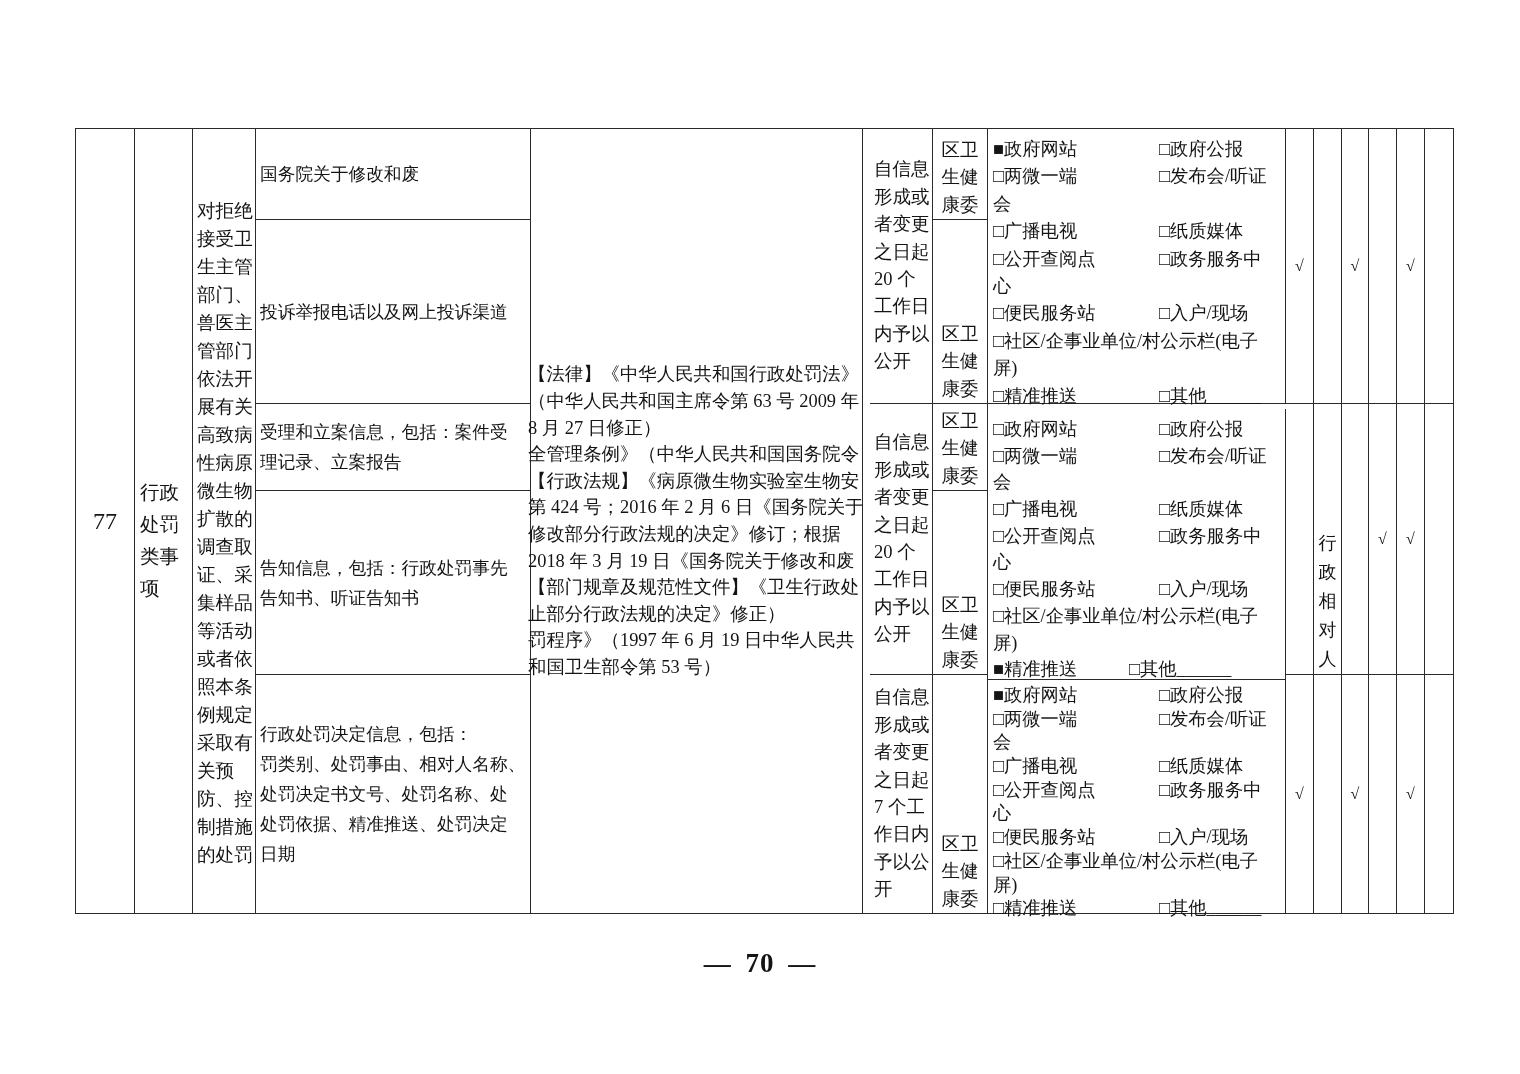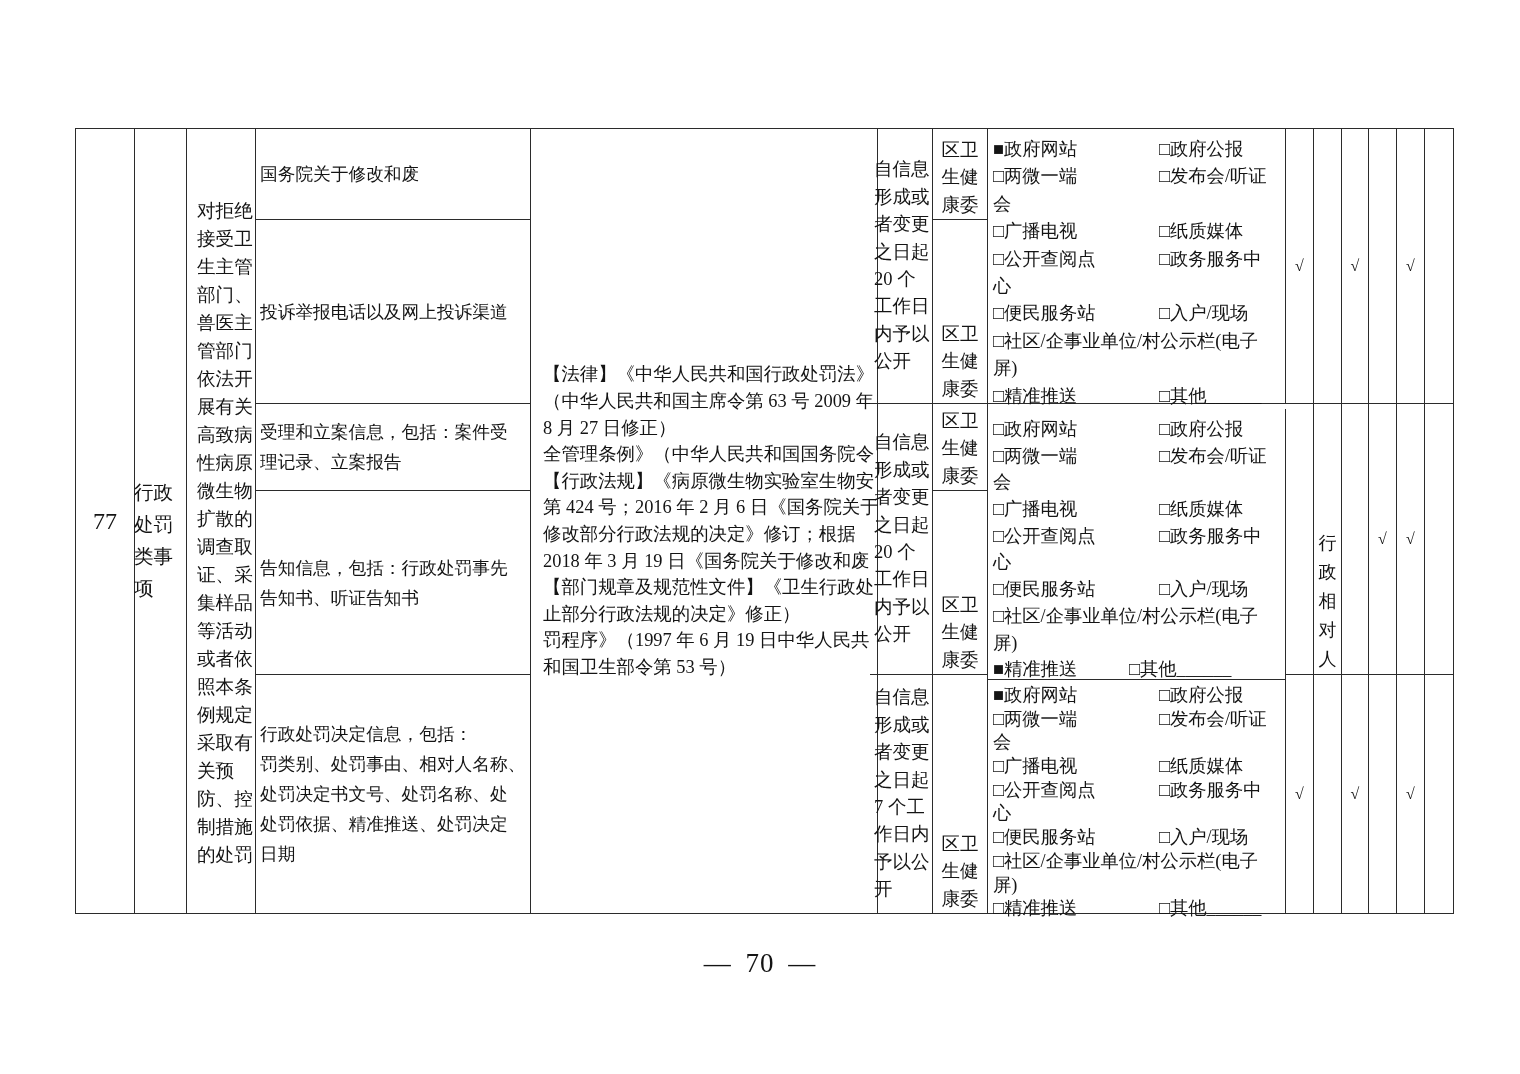--- a/index.html
+++ b/index.html
@@ -33,33 +33,33 @@
   .ch .line{position:relative;white-space:nowrap;}
   .ch-b1 .line{height:27.4px;}
   .ch-b2 .line{height:26.7px;}
   .ch-b3 .line{height:23.7px;}
   .ch .ch-right{position:absolute;left:166px;top:0;}
   .ch-b2 .line:last-child .ch-right{left:136px;}
   .check{font-size:16px;}
   .vlabel{font-size:18px;line-height:29px;}
   .footer{
     position:absolute;left:0;top:948px;width:1520px;text-align:center;
-    font-size:27px;letter-spacing:1px;word-spacing:6px;
+    font-size:27px;letter-spacing:1px;word-spacing:6px;font-weight:bold;
   }
 </style>
 </head>
 <body>
 
 <div>
 
   <div class="doc-table">
 
     <div class="cell flexc num no-bb" style="left:0;top:0;width:59px;height:784px">77</div>
 
-    <div class="cell vstack cat no-bb" style="left:53px;top:0;width:58px;height:784px">
+    <div class="cell vstack cat no-bb" style="left:59px;top:0;width:58px;height:784px">
         <div class="line">行政</div>
         <div class="line">处罚</div>
         <div class="line">类事</div>
         <div class="line">项</div>
       </div>
 
     <div class="cell vstack matter no-bb" style="left:117px;top:0;width:63px;height:784px">
         <div class="line">对拒绝</div>
         <div class="line">接受卫</div>
         <div class="line">生主管</div>
@@ -101,21 +101,21 @@
         <div class="line">告知书、听证告知书</div>
       </div>
     <div class="cell vstack items no-bb" style="left:180px;top:546px;width:275px;height:238px">
         <div class="line">行政处罚决定信息，包括：</div>
         <div class="line">罚类别、处罚事由、相对人名称、</div>
         <div class="line">处罚决定书文号、处罚名称、处</div>
         <div class="line">处罚依据、精准推送、处罚决定</div>
         <div class="line">日期</div>
       </div>
 
-    <div class="cell vstack legal no-bb" style="left:463px;top:0;width:339px;height:784px">
+    <div class="cell vstack legal no-bb" style="left:448px;top:0;width:339px;height:784px">
         <div class="line">【法律】《中华人民共和国行政处罚法》</div>
         <div class="line">（中华人民共和国主席令第 63 号  2009 年</div>
         <div class="line">8 月 27 日修正）</div>
         <div class="line">全管理条例》（中华人民共和国国务院令</div>
         <div class="line">【行政法规】《病原微生物实验室生物安</div>
         <div class="line">第 424 号；2016 年 2 月 6 日《国务院关于</div>
         <div class="line">修改部分行政法规的决定》修订；根据</div>
         <div class="line">2018 年 3 月 19 日《国务院关于修改和废</div>
         <div class="line">【部门规章及规范性文件】《卫生行政处</div>
         <div class="line">止部分行政法规的决定》修正）</div>

